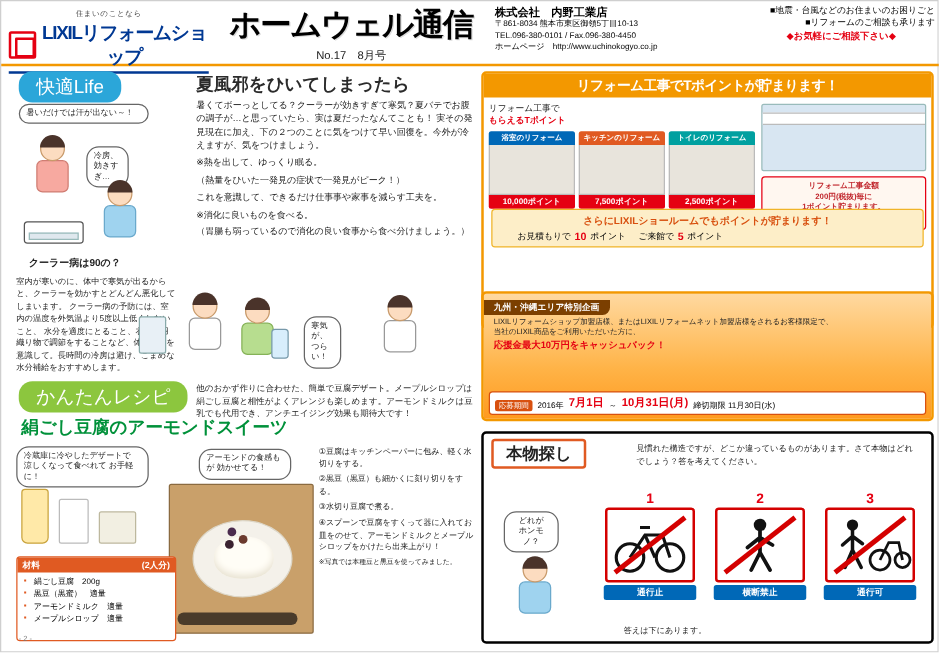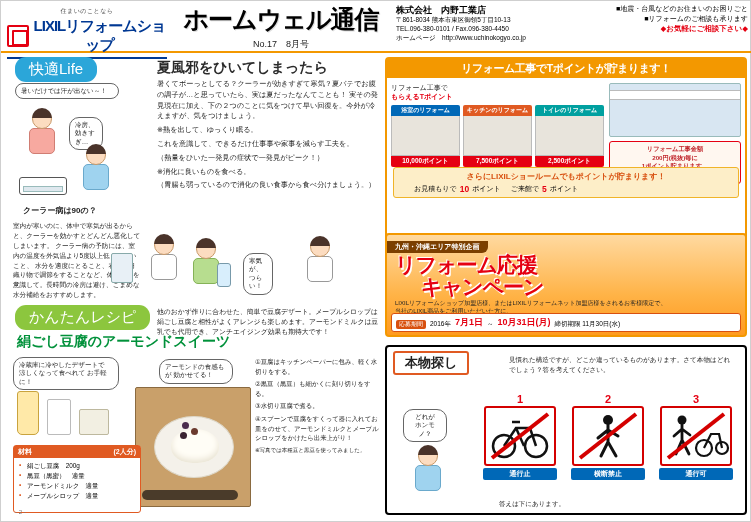--- a/index.html
+++ b/index.html
@@ -57,21 +57,21 @@
     position: absolute; left: 395px; top: 3px; width: 200px;
     font-size: 7px; line-height: 1.35; color: #000;
   }
   .company-name { font-size: 9px; font-weight: bold; }
   .company-line { font-size: 6.5px; }
 
   .contact-box {
     position: absolute; right: 4px; top: 3px; width: 150px; text-align: right;
     font-size: 7px; line-height: 1.4;
   }
-  .contact-hi { color: #e50012; font-weight: bold; font-size: 7.5px; }
+  .contact-hi { color: #e50012; font-weight: bold; font-size: 7.5px; text-align: center; }
 
   .badge-title {
     display: inline-block; background: #2ba6d9; color: #fff;
     font-size: 15px; font-weight: normal; padding: 3px 14px; border-radius: 11px;
   }
   .badge-title.green { background: #8cc63e; }
 
   
   .left-col { position: absolute; left: 6px; top: 56px; width: 374px; height: 460px; }
 
@@ -354,22 +354,22 @@
 
     <div class="kaiteki-head">
       <span class="badge-title">快適Life</span>
     </div>
 
     <div class="kaze-title">夏風邪をひいてしまったら</div>
 
     <div class="kaze-body">
       <p>暑くてボーっとしてる？クーラーが効きすぎて寒気？夏バテでお腹の調子が…と思っていたら、実は夏だったなんてことも！ 実その発見現在に加え、下の２つのことに気をつけて早い回復を。今外が冷えますが、気をつけましょう。</p>
       <p>※熱を出して、ゆっくり眠る。</p>
+      <p>（熱量をひいた一発見の症状で一発見がピーク！）</p>
       <p>これを意識して、できるだけ仕事事や家事を減らす工夫を。</p>
-      <p>（熱量をひいた一発見の症状で一発見がピーク！）</p>
       <p>※消化に良いものを食べる。</p>
       <p>（胃腸も弱っているので消化の良い食事から食べ分けましょう。）</p>
     </div>
 
     <div class="bubble" style="left:8px; top:26px; width:104px;">暑いだけでは汗が出ない～！</div>
 
     <div class="person" style="left:18px; top:52px;">
       <div class="head">
           <div class="hair"></div>
         </div>
@@ -520,24 +520,20 @@
         </div>
       </div>
 
       <div class="tp-footnote" style="white-space:pre-line;">※Tポイントは1日1回限りのお付けとなります。
 ※取得ポイント・貯蔵ポイントは1度につき付与
 対象外になります。</div>
     </div>
 
     <div class="camp-box">
       <div class="camp-ribbon">九州・沖縄エリア特別企画</div>
-      <div class="camp-title">
-        <span style="padding-left:0">リフォーム応援</span>
-        <span>キャンペーン</span>
-      </div>
       <div class="camp-desc">
         <div>LIXILリフォームショップ加盟店様、またはLIXILリフォームネット加盟店様をされるお客様限定で、</div>
         <div>当社のLIXIL商品をご利用いただいた方に、</div>
         <div class="camp-cash">応援金最大10万円をキャッシュバック！</div>
       </div>
       <div class="camp-period">
         <span class="lbl">応募期間</span>
         <span>2016年</span>
         <span class="camp-date">7月1日</span>
         <span>～</span>

